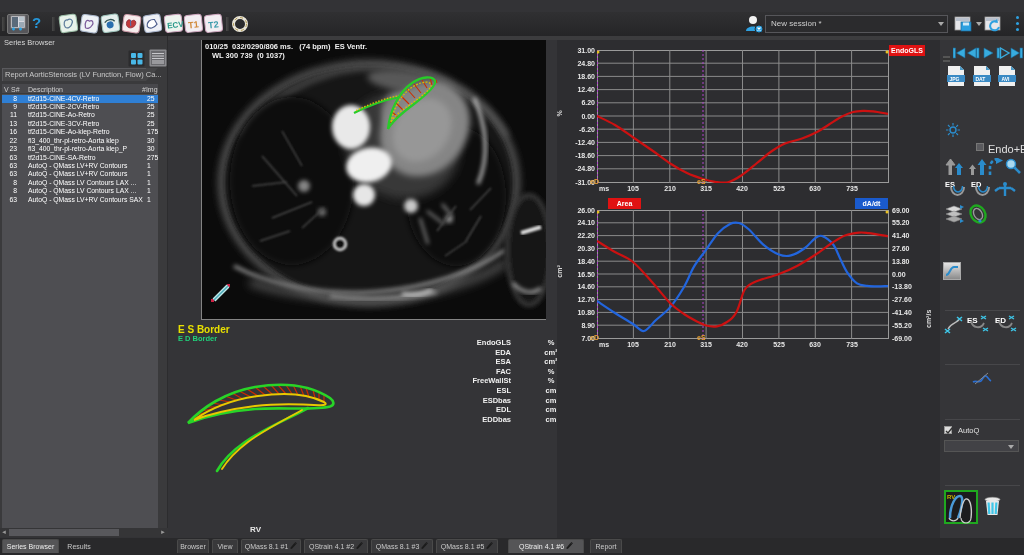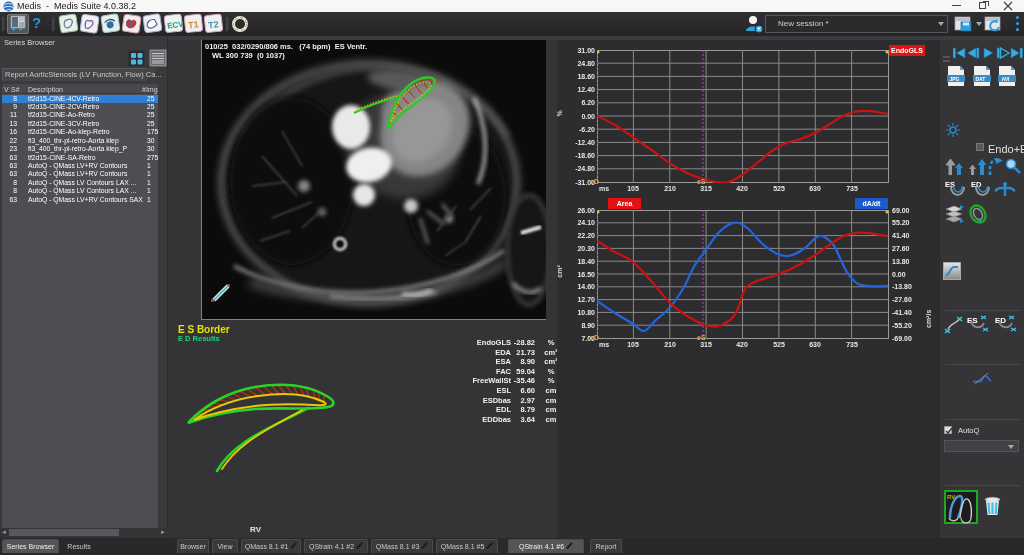--- a/index.html
+++ b/index.html
@@ -31,33 +31,20 @@
 .row b{position:absolute;left:26px;top:0;font-weight:normal;}
 .row u{position:absolute;left:145px;top:0;text-decoration:none;}
 .ylab{position:absolute;left:0;width:38px;text-align:right;font-size:7px;font-weight:bold;color:#e8e8e8;}
 .ylab2{position:absolute;left:335px;width:38px;text-align:left;font-size:7px;font-weight:bold;color:#e8e8e8;}
 .xlab{position:absolute;font-size:7px;font-weight:bold;color:#e8e8e8;}
 .meas{position:absolute;font-size:7.5px;font-weight:bold;color:#f0f0f0;white-space:nowrap;line-height:9.6px;}
 </style>
 </head>
 <body>
 <div id="stage">
-  <div class="abs" id="titlebar">
-    <svg class="abs" style="left:3px;top:1px" width="11" height="11" viewBox="0 0 11 11">
-      <circle cx="5.5" cy="5.5" r="5" fill="#2b6fb5"></circle>
-      <path d="M1.5 4 C4 2 7 2 9.5 4 M1 6.5 C4 5 7 5 10 6.5 M3 9.5 C5 8 6.5 8 8.5 9.5" stroke="#fff" stroke-width="0.9" fill="none"></path>
-    </svg>
-    <div class="abs" id="titletext">Medis&nbsp;&nbsp;-&nbsp;&nbsp;Medis Suite 4.0.38.2</div>
-    <div class="abs" style="left:952px;top:5px;width:9px;height:1.2px;background:#444"></div>
-    <div class="abs" style="left:979px;top:2px;width:7px;height:7px;border:1.1px solid #444"></div>
-    <div class="abs" style="left:983px;top:1px;width:6px;height:5px;border:1.1px solid #444;border-left:none;border-bottom:none"></div>
-    <svg class="abs" style="left:1003px;top:1px" width="10" height="10" viewBox="0 0 10 10">
-        <path d="M1 1 L9 9 M9 1 L1 9" stroke="#444" stroke-width="1.2"></path>
-      </svg>
-  </div>
   <div class="abs" id="toolbar">
     <div class="abs" style="left:2px;top:5px;width:3px;height:14px;background:linear-gradient(90deg,#4a4a4a,#333)"></div>
     <div class="abs" style="left:7px;top:2px;width:22px;height:20px;background:#56565a;border:1px solid #777;border-radius:2px"></div>
     <svg class="abs" style="left:9px;top:3px" width="18" height="18" viewBox="0 0 18 18">
       <rect x="2" y="1" width="14" height="12" fill="#d8d8e0" stroke="#888" stroke-width="0.8"></rect>
       <rect x="3" y="2" width="6" height="10" fill="#5a6a7a"></rect>
       <rect x="10" y="2" width="5" height="4" fill="#b8c4cc"></rect>
       <rect x="10" y="7" width="5" height="5" fill="#9aa8b4"></rect>
       <path d="M3 14 l3 0 M4.5 12.5 l0 3" stroke="#2da0e0" stroke-width="1.6"></path>
       <path d="M10 14 l3 0 M11.5 12.5 l0 3" stroke="#2da0e0" stroke-width="1.6"></path>
@@ -106,21 +93,21 @@
       <circle cx="9" cy="9" r="6.5" fill="none" stroke="#e8e4d8" stroke-width="3"></circle>
       <circle cx="9" cy="9" r="6.5" fill="none" stroke="#b09a50" stroke-width="1" stroke-dasharray="3 3"></circle>
     </svg>
 
     <svg class="abs" style="left:744px;top:2px" width="20" height="20" viewBox="0 0 20 20">
       <circle cx="9" cy="6" r="4" fill="#f2f2f2"></circle>
       <path d="M2 17 C2 11 16 11 16 17 Z" fill="#2da0e0"></path>
       <circle cx="15" cy="15" r="4" fill="#2da0e0" stroke="#252527" stroke-width="1"></circle>
       <path d="M13.5 13.5 l3 3 M16.5 13.5 l-3 3" stroke="#fff" stroke-width="1.1"></path>
     </svg>
-    <div class="abs" style="left:765px;top:3px;width:183px;height:18px;background:#2b2b2d;border:1px solid #56565a;color:#cfcfcf;font-size:8px;line-height:16px;padding-left:12px">New session *</div>
+    <div class="abs" style="left:765px;top:3px;width:183px;height:18px;background:#2b2b2d;border:1px solid #56565a;color:#cfcfcf;font-size:8px;line-height:16px;padding-left:5px">New session *</div>
     <div class="abs" style="left:938px;top:10px;width:0;height:0;border-left:3px solid transparent;border-right:3px solid transparent;border-top:4px solid #aaa"></div>
     <svg class="abs" style="left:954px;top:3px" width="19" height="18" viewBox="0 0 19 18">
       <rect x="1" y="2" width="15" height="13" fill="#e6e6ea" stroke="#999" stroke-width="0.8"></rect>
       <rect x="2" y="3" width="13" height="3" fill="#b8c0cc"></rect>
       <rect x="7" y="7" width="10" height="9" fill="#2da0e0" stroke="#1a6a9a" stroke-width="0.7"></rect>
       <rect x="9" y="7.5" width="6" height="3" fill="#cfeaf8"></rect>
     </svg>
     <div class="abs" style="left:976px;top:10px;width:0;height:0;border-left:3px solid transparent;border-right:3px solid transparent;border-top:4px solid #aaa"></div>
     <svg class="abs" style="left:984px;top:3px" width="19" height="18" viewBox="0 0 19 18">
       <rect x="1" y="2" width="15" height="13" fill="#e6e6ea" stroke="#999" stroke-width="0.8"></rect>
@@ -304,37 +291,36 @@
         <rect x="1" y="16" width="3" height="3" fill="#cc2244"></rect>
         <rect x="17" y="1" width="3" height="3" fill="#cc2244"></rect>
         <path d="M4 17 L18 3" stroke="#bfe8e8" stroke-width="4"></path>
         <path d="M4 17 L18 3" stroke="#4aa8b8" stroke-width="1.5"></path>
       </g>
 
       <text x="3" y="12.5" font-size="7.5" font-weight="bold" fill="#f0f0f0" font-family="Liberation Sans">010/25&nbsp;&nbsp;032/0290/806 ms.&nbsp;&nbsp;&nbsp;(74 bpm)&nbsp;&nbsp;ES Ventr.</text>
       <text x="10" y="21.5" font-size="7.5" font-weight="bold" fill="#f0f0f0" font-family="Liberation Sans">WL 300 739&nbsp;&nbsp;(0 1037)</text>
     </svg>
     <div class="abs" style="left:10px;top:288px;font-size:10px;font-weight:bold;color:#e8e000">E S Border</div>
-    <div class="abs" style="left:10px;top:298px;font-size:7.5px;font-weight:bold;color:#21d07a">E D Results</div>
+    <div class="abs" style="left:10px;top:298px;font-size:7.5px;font-weight:bold;color:#21d07a">E D Border</div>
 
     <svg class="abs" style="left:12px;top:334px" width="170" height="115" viewBox="0 0 170 115">
       <g fill="none" stroke-linecap="round">
         <g stroke="#cc2a00" stroke-width="1.2">
             <path d="M12 49 L22 45 M17 45 L27 42 M21 41 L32 39 M27 37 L38 37 M32 33 L44 35 M39 30 L50 32 M45 26 L56 30 M52 23 L63 29 M59 21 L71 27 M67 19 L78 26 M75 17 L85 25 M83 16 L92 24 M91 15 L99 24 M98 15 L106 24 M106 15 L112 24 M113 15 L118 25 M120 16 L124 26 M126 18 L129 27 M133 20 L135 28 M139 22 L139 30 M144 25 L144 32"></path>
           </g>
         <path d="M8 53 C22 38 45 22 75 17 C105 12 130 15 150 28 C154 31 155 35 150 36.5 C135 40.5 100 37 75 39 C50 41 24 47 8 53 Z" stroke="#28d428" stroke-width="2.6"></path>
         <path d="M14 50 C28 40 50 30 78 26 C105 22 128 24 144 32 C147 33.8 146 35.5 139 35.2 C120 34 95 33.5 75 36 C55 38.5 30 44 14 50 Z" stroke="#e8c800" stroke-width="2"></path>
         <path d="M128 38 C110 48 85 58 65 72 C52 81 42 92 37 101" stroke="#28d428" stroke-width="2.6"></path>
         <path d="M122 40 C106 49 84 60 68 72 C56 81 47 91 42 99" stroke="#e8c800" stroke-width="1.8"></path>
       </g>
     </svg>
     <div class="abs" style="left:82px;top:489px;font-size:8px;font-weight:bold;color:#e8e8e8">RV</div>
 
     <div class="meas" style="left:263px;top:302px;width:80px;text-align:right">EndoGLS<br>EDA<br>ESA<br>FAC<br>FreeWallSt<br>ESL<br>ESDbas<br>EDL<br>EDDbas</div>
-    <div class="meas" style="left:327px;top:302px;width:40px;text-align:right">-28.82<br>21.73<br>8.90<br>59.04<br>-35.46<br>6.60<br>2.97<br>8.79<br>3.64</div>
     <div class="meas" style="left:370px;top:302px;width:26px;text-align:center">%<br>cm²<br>cm²<br>%<br>%<br>cm<br>cm<br>cm<br>cm</div>
   </div>
   <div class="abs" id="chartspanel">
 
     <div class="ylab" style="top:10.5px">31.00</div>
       <div class="ylab" style="top:23.7px">24.80</div>
     <div class="ylab" style="top:36.9px">18.60</div>
       <div class="ylab" style="top:50.1px">12.40</div>
     <div class="ylab" style="top:63.3px">6.20</div>
       <div class="ylab" style="top:76.5px">0.00</div>

